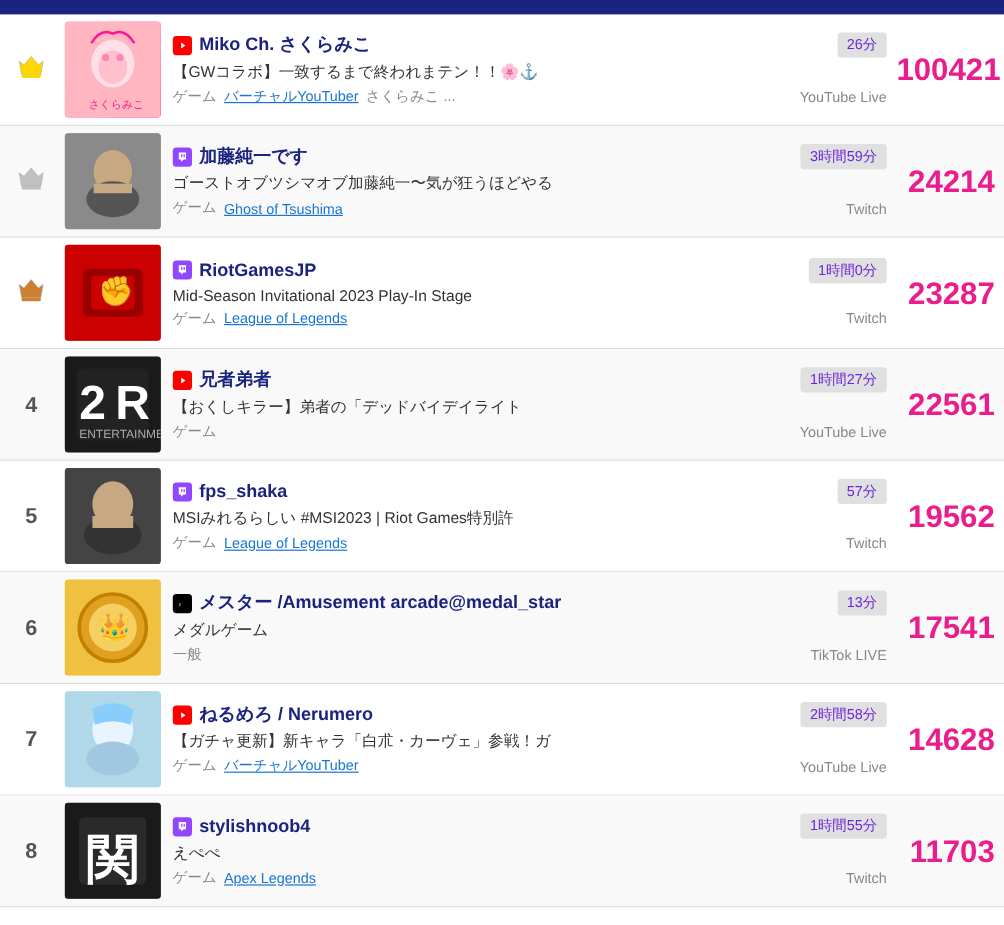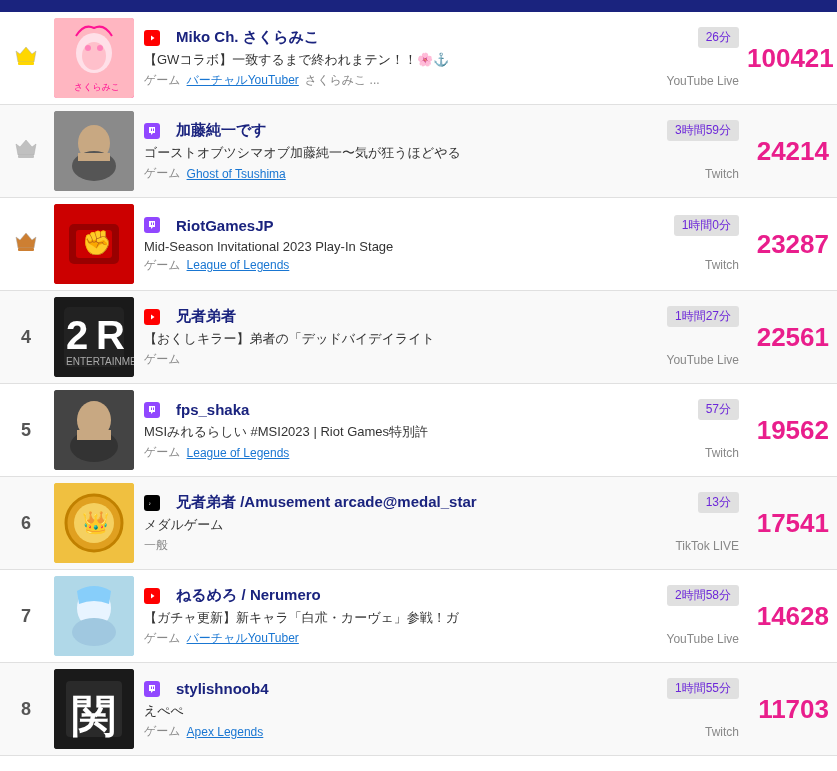--- a/index.html
+++ b/index.html
@@ -49,21 +49,21 @@
       overflow: hidden;
       background: #ddd;
       display: flex;
       align-items: center;
       justify-content: center;
     }
     .info { flex: 1; min-width: 0; }
     .info-top {
       display: flex;
       align-items: center;
-      gap: 16px;
+      gap: 6px;
     }
     .platform-icon {
       width: 16px;
       height: 16px;
       border-radius: 3px;
       display: inline-flex;
       align-items: center;
       justify-content: center;
       font-size: 10px;
       font-weight: bold;
@@ -338,21 +338,21 @@
     </svg>
     </div>
     <div class="info">
       <div class="info-top">
         <span class="platform-icon tt">
             <svg width="10" height="10" viewBox="0 0 20 20">
               <rect width="20" height="20" fill="#000"></rect>
               <text x="3" y="14" font-size="10" fill="white">♪</text>
             </svg>
           </span>
-        <a class="stream-title-link">兄者弟者 /Amusement arcade@medal_star</a>
+        <a class="stream-title-link">メスター /Amusement arcade@medal_star</a>
         <span class="duration-badge">13分</span>
       </div>
       <div class="stream-desc">メダルゲーム</div>
       <div class="stream-meta">
         <span>一般</span>
 
         <span class="stream-platform">TikTok LIVE</span>
       </div>
     </div>
     <div class="viewer-count">17541</div>

